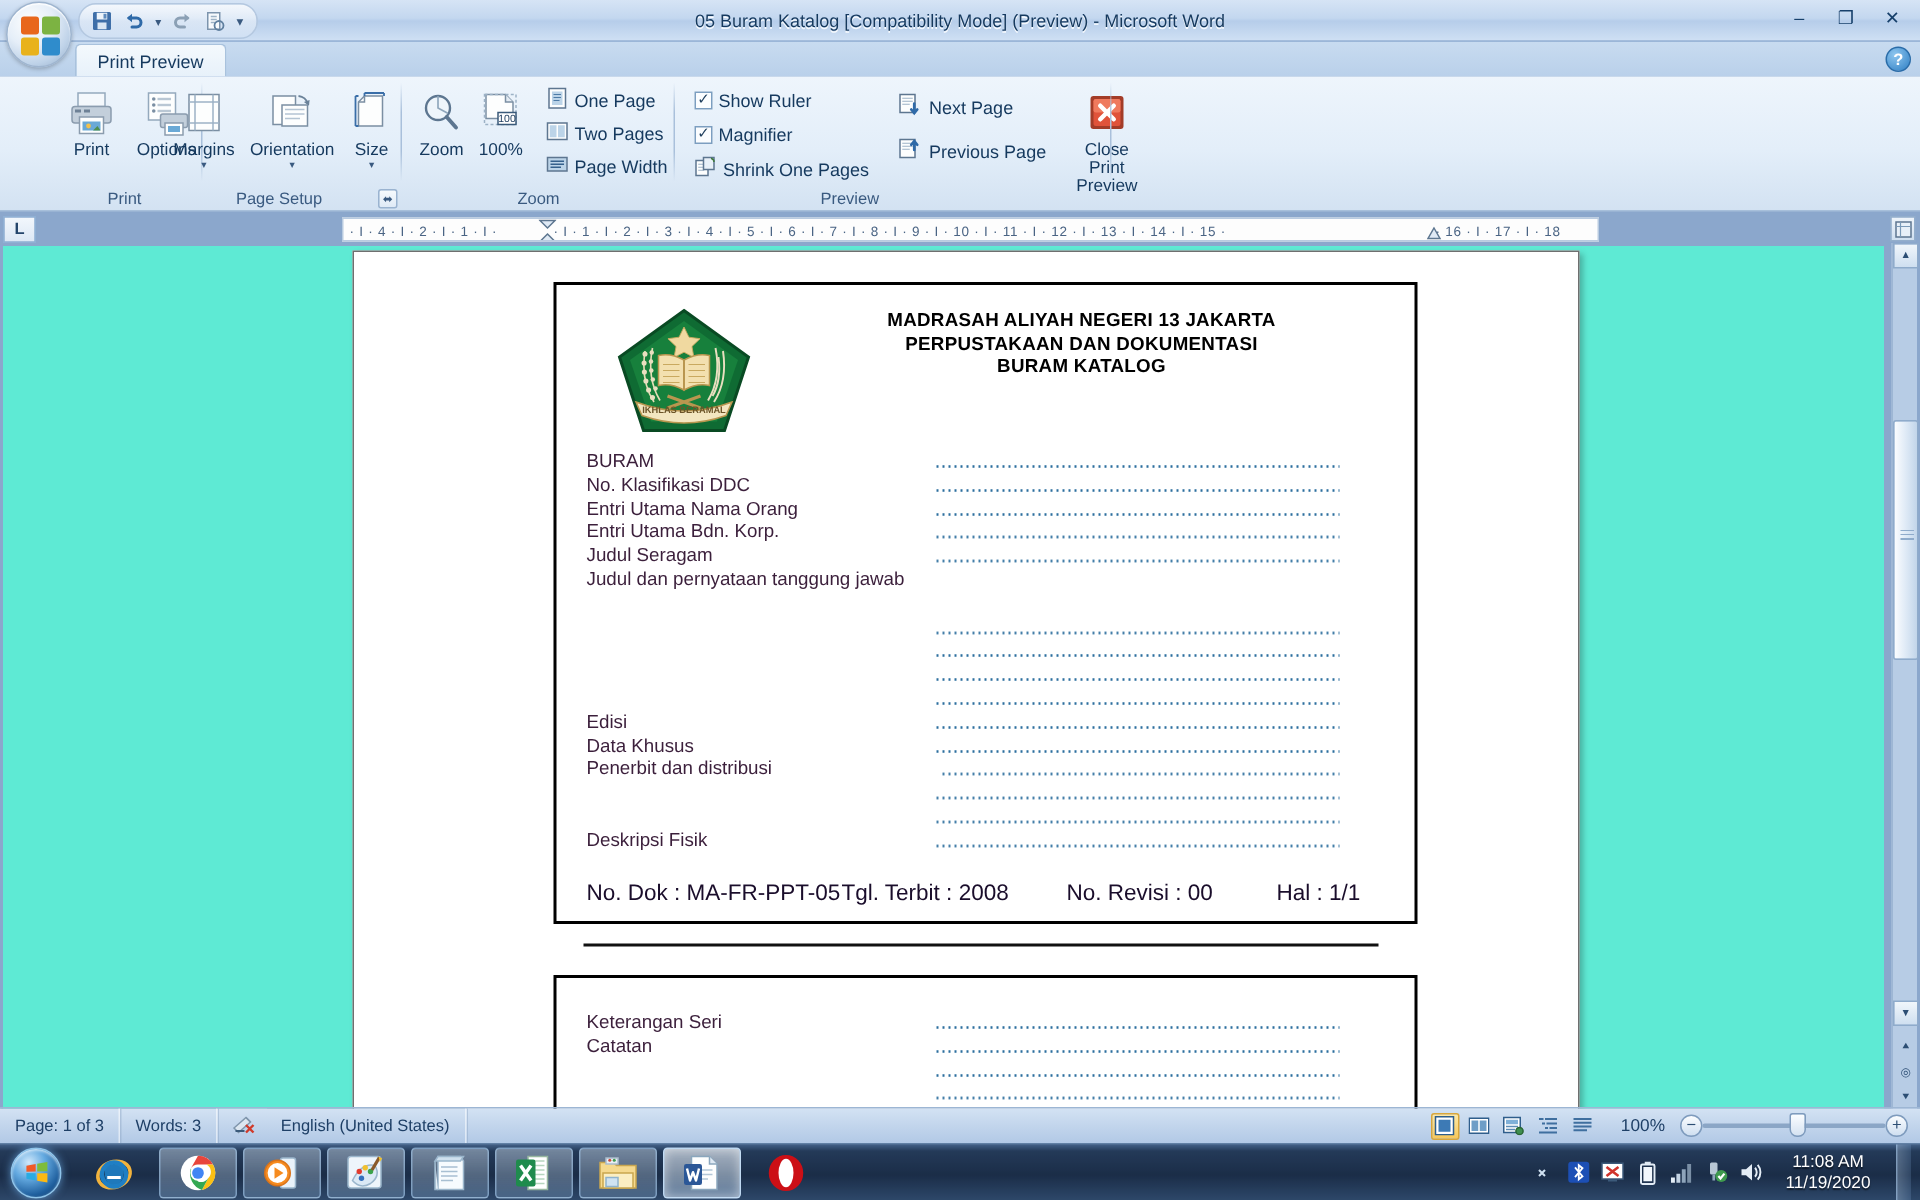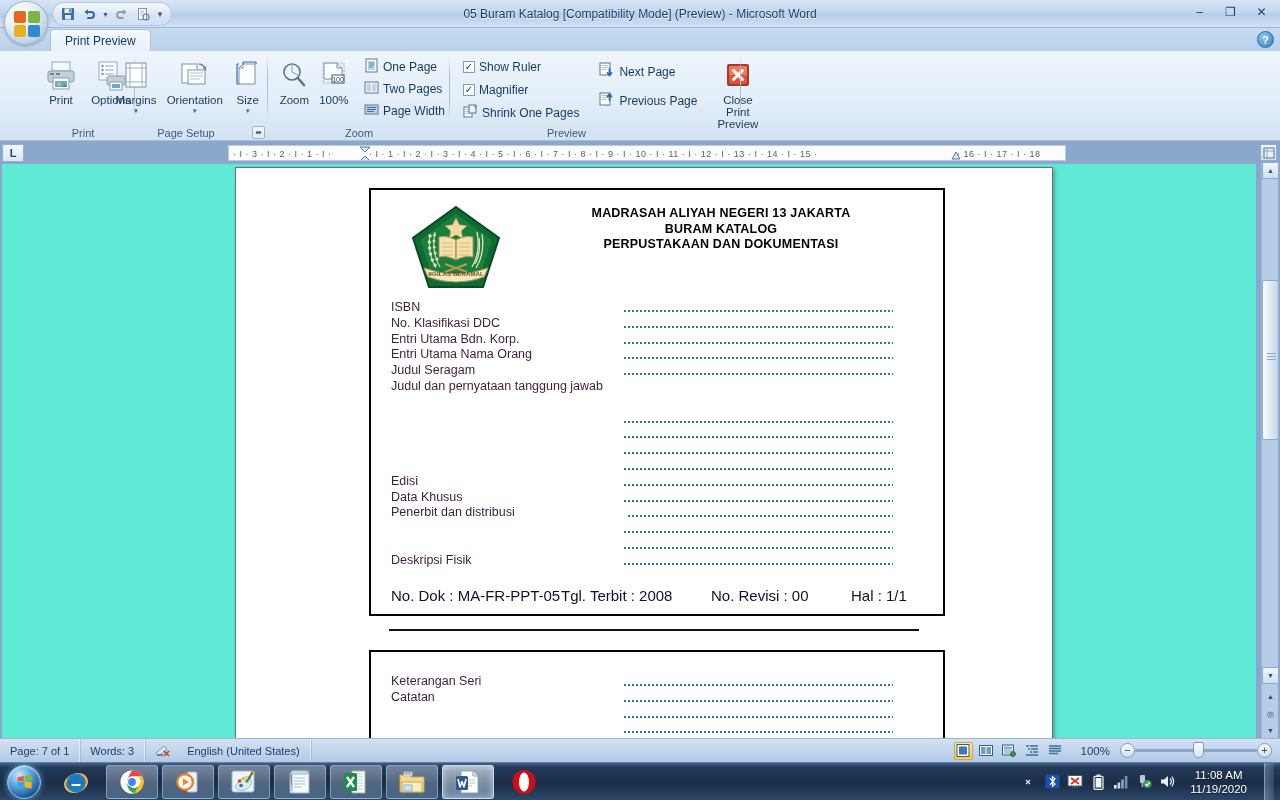--- a/index.html
+++ b/index.html
@@ -569,21 +569,21 @@
         </div>
       </div>
       <div class="glabel" style="width:233px;">Preview</div>
       <div class="gsep"></div>
     </div>
   </div>
 
   <div class="ruler-corner">L</div>
 
   <div class="hruler">
-    <div class="tickrow" style="position:absolute;left:4px;top:0;">· I · 3 · I · 2 · I · 1 · I ·</div>
+    <div class="tickrow" style="position:absolute;left:4px;top:0;">· I · 4 · I · 2 · I · 1 · I ·</div>
     <div class="tickrow" style="position:absolute;left:140px;top:0;">· I · 1 · I · 2 · I · 3 · I · 4 · I · 5 · I · 6 · I · 7 · I · 8 · I · 9 · I · 10 · I · 11 · I · 12 · I · 13 · I · 14 · I · 15 ·</div>
     <div class="tickrow" style="position:absolute;left:728px;top:0;">· 16 · I · 17 · I · 18</div>
     <div style="position:absolute;left:130px;top:0;width:12px;height:16px;">
       <svg width="12" height="16" viewBox="0 0 12 16">
           <path d="M1 1 h10 l-5 5 z" fill="#dfe9f4" stroke="#5d7690"></path>
           <path d="M6 10 l5 5 h-10 z" fill="#dfe9f4" stroke="#5d7690"></path>
         </svg>
     </div>
     <div style="position:absolute;left:722px;top:5px;width:10px;height:10px;">
       <svg width="10" height="10" viewBox="0 0 10 10">
@@ -701,39 +701,39 @@
               <path d="M51 41 h11 M51 45 h11 M51 49 h11 M51 53 h11"></path>
             </g>
             <path d="M37 62 L59 70 M59 62 L37 70" stroke="#b9964f" stroke-width="2.2"></path>
             <path d="M16 66 q32 12 64 0 l-4 9 q-28 10 -56 0 z" fill="#f3e6c0" stroke="#b9964f" stroke-width="1"></path>
             <text x="48" y="73.5" font-size="6.2" text-anchor="middle" font-family="Liberation Sans, sans-serif" font-weight="bold" fill="#6b5428">IKHLAS BERAMAL</text>
           </svg>
         </div>
 
         <div class="doc-title">
           <div>MADRASAH  ALIYAH  NEGERI 13 JAKARTA</div>
+          <div>PERPUSTAKAAN  DAN DOKUMENTASI</div>
           <div>BURAM KATALOG</div>
-          <div>PERPUSTAKAAN  DAN DOKUMENTASI</div>
         </div>
 
         <div class="fields" id="form1-fields">
             <div class="frow">
-              <div class="flabel">ISBN</div>
+              <div class="flabel">BURAM</div>
               <div class="fdots"></div>
             </div>
             <div class="frow">
               <div class="flabel">No. Klasifikasi DDC</div>
               <div class="fdots"></div>
             </div>
             <div class="frow">
+              <div class="flabel">Entri Utama Nama Orang</div>
+              <div class="fdots"></div>
+            </div>
+            <div class="frow">
               <div class="flabel">Entri Utama Bdn. Korp.</div>
-              <div class="fdots"></div>
-            </div>
-            <div class="frow">
-              <div class="flabel">Entri Utama Nama Orang</div>
               <div class="fdots"></div>
             </div>
             <div class="frow">
               <div class="flabel">Judul Seragam</div>
               <div class="fdots"></div>
             </div>
             <div class="frow">
               <div class="flabel">Judul dan pernyataan tanggung jawab</div>
             </div>
             <div class="frow"></div>
@@ -812,21 +812,21 @@
     </div>
     <div class="sb-btn" style="top:505px">▼</div>
     <div class="nav-btns">
       <div class="nav-b">⯅</div>
       <div class="nav-b">◎</div>
       <div class="nav-b">⯆</div>
     </div>
   </div>
 
   <div class="statusbar">
-    <div class="sb-item">Page: 7 of 1</div>
+    <div class="sb-item">Page: 1 of 3</div>
     <div class="sb-item">Words: 3</div>
     <div class="sb-item" style="padding-right:6px;border:none;box-shadow:none;">
       <span>
         <svg width="16" height="14" viewBox="0 0 16 14">
             <path d="M1 10 l8-7 3 3 -8 7 z" fill="#dce6f0" stroke="#8096ac"></path>
             <path d="M9 3 l3 3" stroke="#8096ac"></path>
             <path d="M2 12 h6" stroke="#3a5a7a" stroke-width="1.2"></path>
             <path d="M9 8 L14 13 M14 8 L9 13" stroke="#d03a2a" stroke-width="1.6"></path>
           </svg>
       </span>

